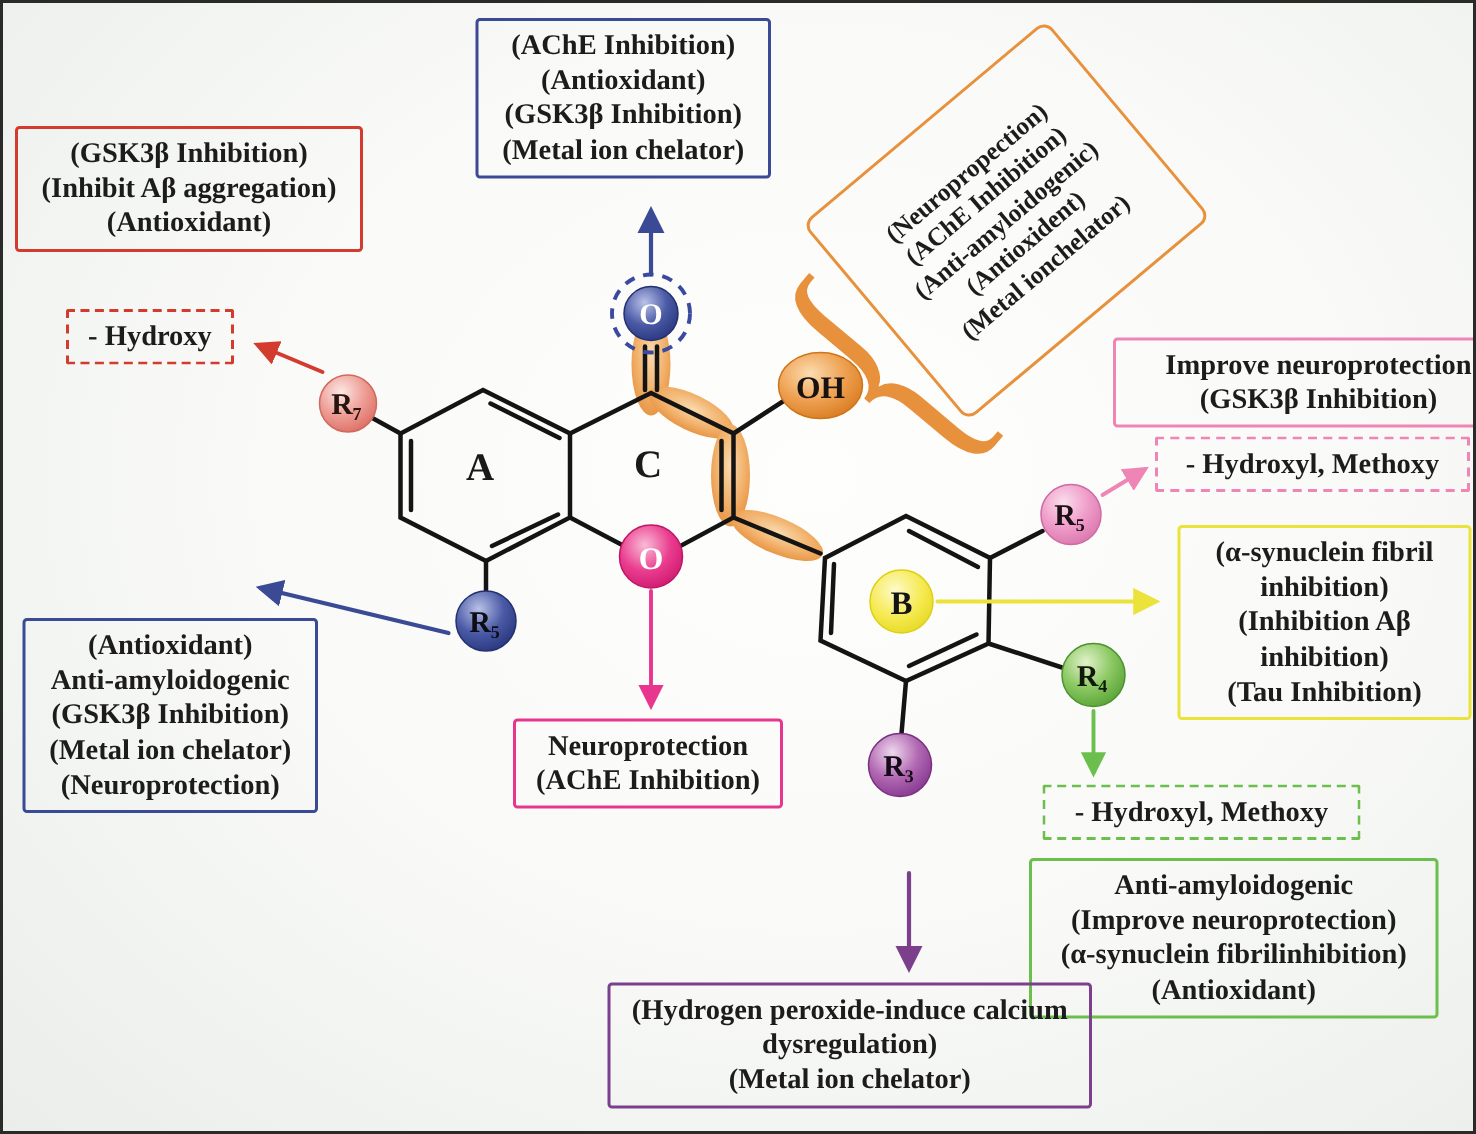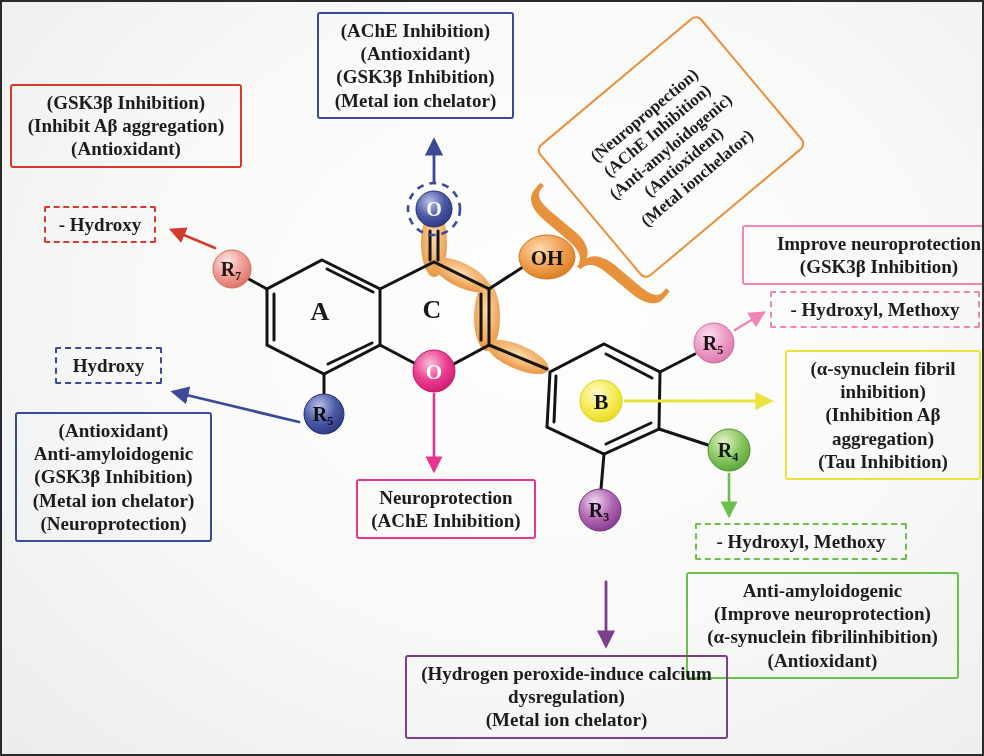--- a/index.html
+++ b/index.html
@@ -204,48 +204,45 @@
   <div class="abox" style="left:740px;top:223px;width:274px;--bc:#ef85b5;">
     <div>Improve neuroprotection</div>
     <div>(GSK3β Inhibition)</div>
   </div>
   <div class="dbox" style="left:768px;top:289px;width:210px;--bc:#ef85b5;">
     <div>- Hydroxyl, Methoxy</div>
   </div>
 
   <div class="abox" style="left:783px;top:348px;width:196px;text-align:center;--bc:#ece23c;">
     <div>(α-synuclein fibril inhibition)</div>
-    <div>(Inhibition Aβ aggregation)</div>
+    <div>(Inhibition Aβ inhibition)</div>
     <div>(Tau Inhibition)</div>
   </div>
 
   <div class="dbox" style="left:693px;top:521px;width:212px;--bc:#6cbf4c;">
     <div>- Hydroxyl, Methoxy</div>
   </div>
   <div class="abox" style="left:684px;top:570px;width:273px;--bc:#6cbf4c;">
     <div>Anti-amyloidogenic</div>
     <div>(Improve neuroprotection)</div>
     <div>(α-synuclein fibrilinhibition)</div>
     <div>(Antioxidant)</div>
   </div>
 
   <div class="abox" style="left:403px;top:653px;width:323px;--bc:#7b3f8c;">
     <div>(Hydrogen peroxide-induce calcium dysregulation)</div>
     <div>(Metal ion chelator)</div>
   </div>
 
-  <div class="abox" style="left:354px;top:477px;width:180px;--bc:#e8368f;">
+  <div class="abox" style="left:340px;top:477px;width:180px;--bc:#e8368f;">
     <div>Neuroprotection</div>
     <div>(AChE Inhibition)</div>
   </div>
 
   <div class="abox" style="left:13px;top:410px;width:197px;--bc:#3a4a94;">
     <div>(Antioxidant)</div>
     <div>Anti-amyloidogenic</div>
     <div>(GSK3β Inhibition)</div>
     <div>(Metal ion chelator)</div>
     <div>(Neuroprotection)</div>
   </div>
-  <div class="dbox" style="left:53px;top:345px;width:107px;--bc:#3a4a94;">
-    <div>Hydroxy</div>
-  </div>
 
 </div>
 
 </body></html>

